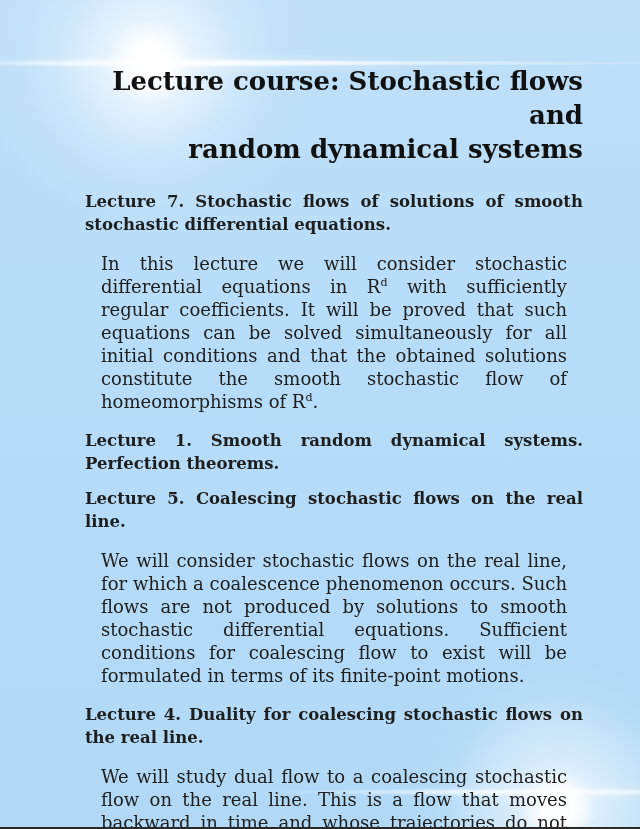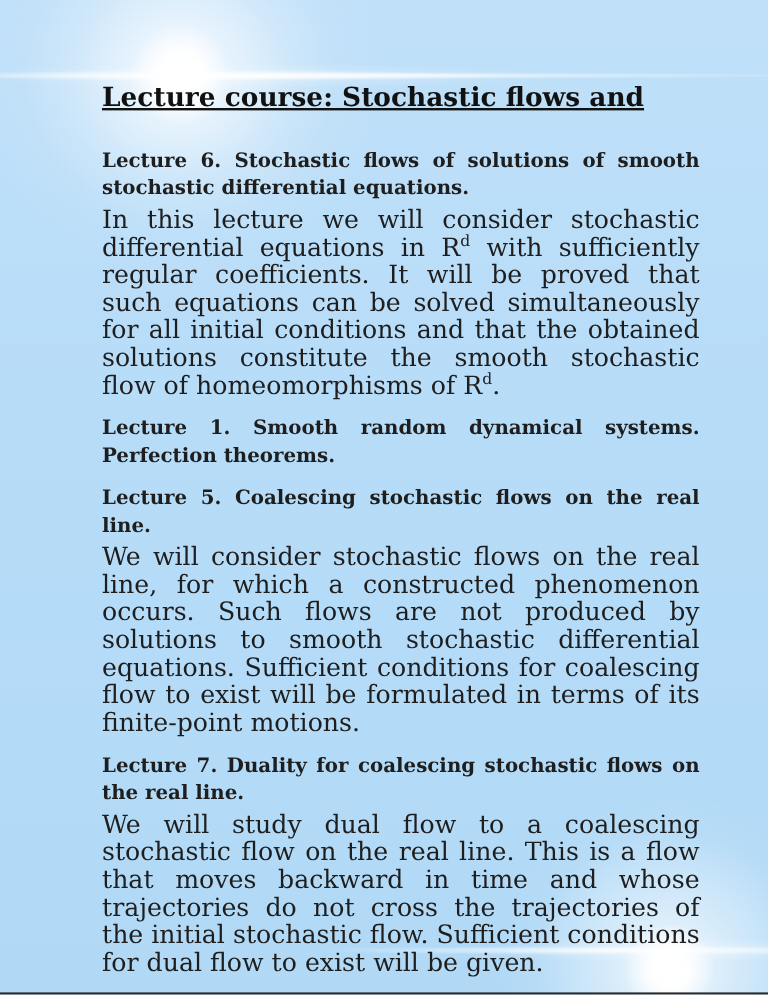--- a/index.html
+++ b/index.html
@@ -31,38 +31,37 @@
       radial-gradient(ellipse 220px 14px at 560px 792px, rgba(255,255,255,0.35) 0%, rgba(255,255,255,0) 75%);
   }
   .content {
     position: absolute;
     left: 85px;
     right: 57px;
     top: 0;
   }
   .title {
     margin: 64px 0 24px 0;
-    font-size: 22px;
+    font-size: 26px;
     font-weight: bold;
     line-height: 34px;
-    text-align: left;
+    text-align: right;
     color: #111111;
-    text-decoration: underline;
   }
   .lecture { margin: 12px 0 0 0; }
   .lec-head {
     margin: 0 0 4px 0;
     font-size: 16.5px;
     font-weight: bold;
     line-height: 23px;
     text-align: justify;
   }
   .lec-body {
-    margin: 0;
-    font-size: 21px;
+    margin: 16px;
+    font-size: 18px;
     line-height: 23px;
     text-align: justify;
   }
   .lec-body sup {
     font-size: 62%;
     line-height: 0;
     vertical-align: super;
   }
   .bottom-line {
     position: absolute;
@@ -72,36 +71,36 @@
   }
 </style>
 </head>
 <body>
 
 <div class="page">
   <div class="flare flare-top"></div>
   <div class="flare flare-bottom"></div>
 
   <div class="content">
-    <h1 class="title"><span>Lecture course: Stochastic flows and</span><br></h1>
+    <h1 class="title"><span>Lecture course: Stochastic flows and</span><br><span>random dynamical systems</span></h1>
 
     <section class="lecture">
-      <h2 class="lec-head">Lecture 6. Stochastic flows of solutions of smooth stochastic differential equations.</h2>
+      <h2 class="lec-head">Lecture 7. Stochastic flows of solutions of smooth stochastic differential equations.</h2>
       <p class="lec-body"><span>In this lecture we will consider stochastic differential equations in R</span><sup>d</sup><span> with sufficiently regular coefficients. It will be proved that such equations can be solved simultaneously for all initial conditions and that the obtained solutions constitute the smooth stochastic flow of homeomorphisms of R</span><sup>d</sup><span>.</span></p>
     </section>
 
     <section class="lecture">
       <h2 class="lec-head">Lecture 1. Smooth random dynamical systems. Perfection theorems.</h2>
     </section>
 
     <section class="lecture">
       <h2 class="lec-head">Lecture 5. Coalescing stochastic flows on the real line.</h2>
-      <p class="lec-body"><span>We will consider stochastic flows on the real line, for which a constructed phenomenon occurs. Such flows are not produced by solutions to smooth stochastic differential equations. Sufficient conditions for coalescing flow to exist will be formulated in terms of its finite-point motions.</span></p>
+      <p class="lec-body"><span>We will consider stochastic flows on the real line, for which a coalescence phenomenon occurs. Such flows are not produced by solutions to smooth stochastic differential equations. Sufficient conditions for coalescing flow to exist will be formulated in terms of its finite-point motions.</span></p>
     </section>
 
     <section class="lecture">
-      <h2 class="lec-head">Lecture 7. Duality for coalescing stochastic flows on the real line.</h2>
+      <h2 class="lec-head">Lecture 4. Duality for coalescing stochastic flows on the real line.</h2>
       <p class="lec-body"><span>We will study dual flow to a coalescing stochastic flow on the real line. This is a flow that moves backward in time and whose trajectories do not cross the trajectories of the initial stochastic flow. Sufficient conditions for dual flow to exist will be given.</span></p>
     </section>
   </div>
 
   <div class="bottom-line"></div>
 </div>
 
 </body></html>

